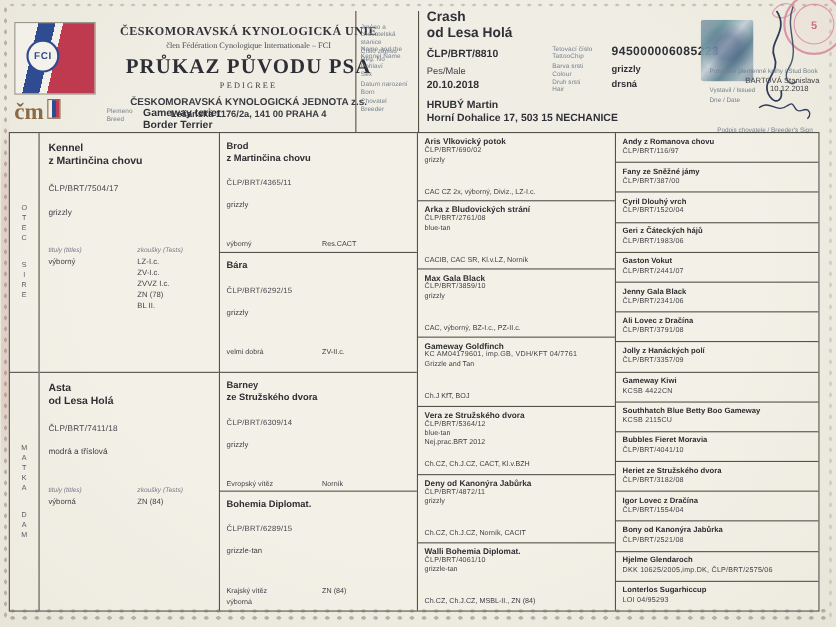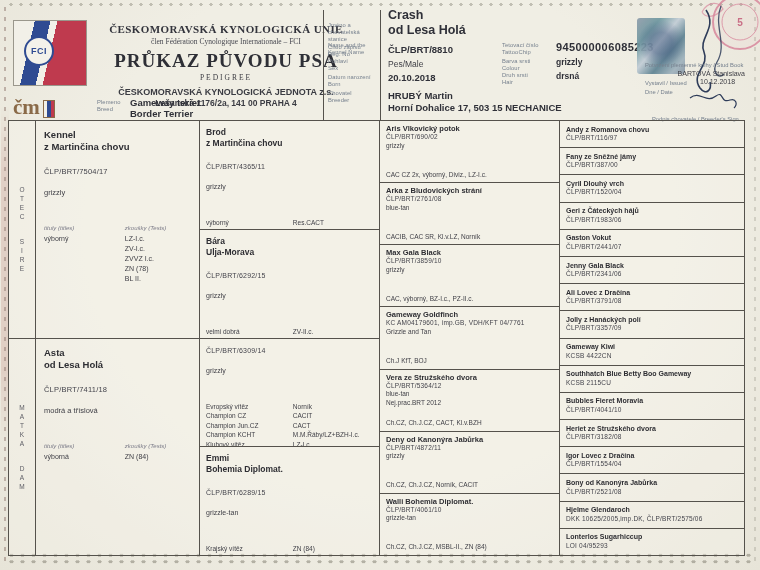--- a/index.html
+++ b/index.html
@@ -19,21 +19,21 @@
     background-size:8px 10px,8px 560px;}
   .strip.right{left:751px;top:4px;width:8px;height:560px;opacity:.5;
     background-image:radial-gradient(ellipse 2.2px 3.4px at 50% 50%,rgba(125,122,108,.5) 55%,transparent 62%);background-size:8px 10px;}
 
   
   .fci{position:absolute;left:13px;top:20px;width:74px;height:66px;border:1px solid #9a978c;
     background:linear-gradient(103deg,#f2f0e8 0 24%,#2f4b92 24% 42%,#f2f0e8 42% 50%,#bf3a4e 50% 100%);}
   .fci-circle{position:absolute;left:10px;top:15px;width:30px;height:30px;border-radius:50%;
     background:#f4f2ea;border:2px solid #2f4b92;display:flex;align-items:center;justify-content:center;
     font-size:9px;font-weight:bold;color:#2f4b92;letter-spacing:.5px;}
-  .cmku{position:absolute;left:13px;top:90px;width:54px;height:28px;color:#8a6a48;display:flex;align-items:flex-end;gap:3px;}
+  .cmku{position:absolute;left:13px;top:90px;width:54px;height:28px;color:#8a6a48;display:flex;align-items:flex-start;gap:3px;}
   .cmku-txt{font-size:21px;line-height:22px;font-weight:bold;font-family:"Liberation Serif",serif;}
   .cmku-flag{display:inline-block;width:12px;height:18px;border:1px solid #8a6a48;
     background:linear-gradient(90deg,#f2f0e8 0 33%,#2f4b92 33% 66%,#bf3a4e 66% 100%);}
 
   
   .org{position:absolute;left:70px;top:23px;width:312px;text-align:center;font-family:"Liberation Serif",serif;}
   .org1{font-size:11px;font-weight:bold;letter-spacing:.4px;color:#33343c;}
   .org2{font-size:7.5px;color:#474851;margin-top:2px;}
   .doct{font-size:19px;font-weight:bold;letter-spacing:1px;color:#2e2f36;margin-top:4px;}
   .docs{font-size:7.5px;letter-spacing:2px;margin-top:1px;}
@@ -283,34 +283,37 @@
               <div class="ti">BZH-I.c.</div>
               <div class="ti">BZ-I.c.</div>
               <div class="ti">LZ-II.c.</div>
               <div class="ti">ZV-I.c.</div>
             </div>
           </div>
         </div>
         <div class="cell g2">
           <div class="nm nm2">
             <div>Bára</div>
-            <div>Ulja-Morava</div>
           </div>
           <div class="reg reg2">ČLP/BRT/6292/15</div>
           <div class="clr clr2">grizzly</div>
           <div class="tt2">
             <div class="t2l">
               <div class="ti">velmi dobrá</div>
             </div>
             <div class="t2r">
               <div class="ti">ZV-II.c.</div>
             </div>
           </div>
         </div>
         <div class="cell g2">
+          <div class="nm nm2">
+            <div>Barney</div>
+            <div>ze Stružského dvora</div>
+          </div>
           <div class="reg reg2">ČLP/BRT/6309/14</div>
           <div class="clr clr2">grizzly</div>
           <div class="tt2">
             <div class="t2l">
               <div class="ti">Evropský vítěz</div>
               <div class="ti">Champion CZ</div>
               <div class="ti">Champion Jun.CZ</div>
               <div class="ti">Champion KCHT</div>
               <div class="ti">Klubový vítěz</div>
             </div>
@@ -318,21 +321,20 @@
               <div class="ti">Norník</div>
               <div class="ti">CACIT</div>
               <div class="ti">CACT</div>
               <div class="ti">M.M.Řáby/LZ+BZH-I.c.</div>
               <div class="ti">LZ-I.c.</div>
             </div>
           </div>
         </div>
         <div class="cell g2">
           <div class="nm nm2">
-            <div>Emmi</div>
             <div>Bohemia Diplomat.</div>
           </div>
           <div class="reg reg2">ČLP/BRT/6289/15</div>
           <div class="clr clr2">grizzle-tan</div>
           <div class="tt2">
             <div class="t2l">
               <div class="ti">Krajský vítěz</div>
               <div class="ti">výborná</div>
             </div>
             <div class="t2r">

